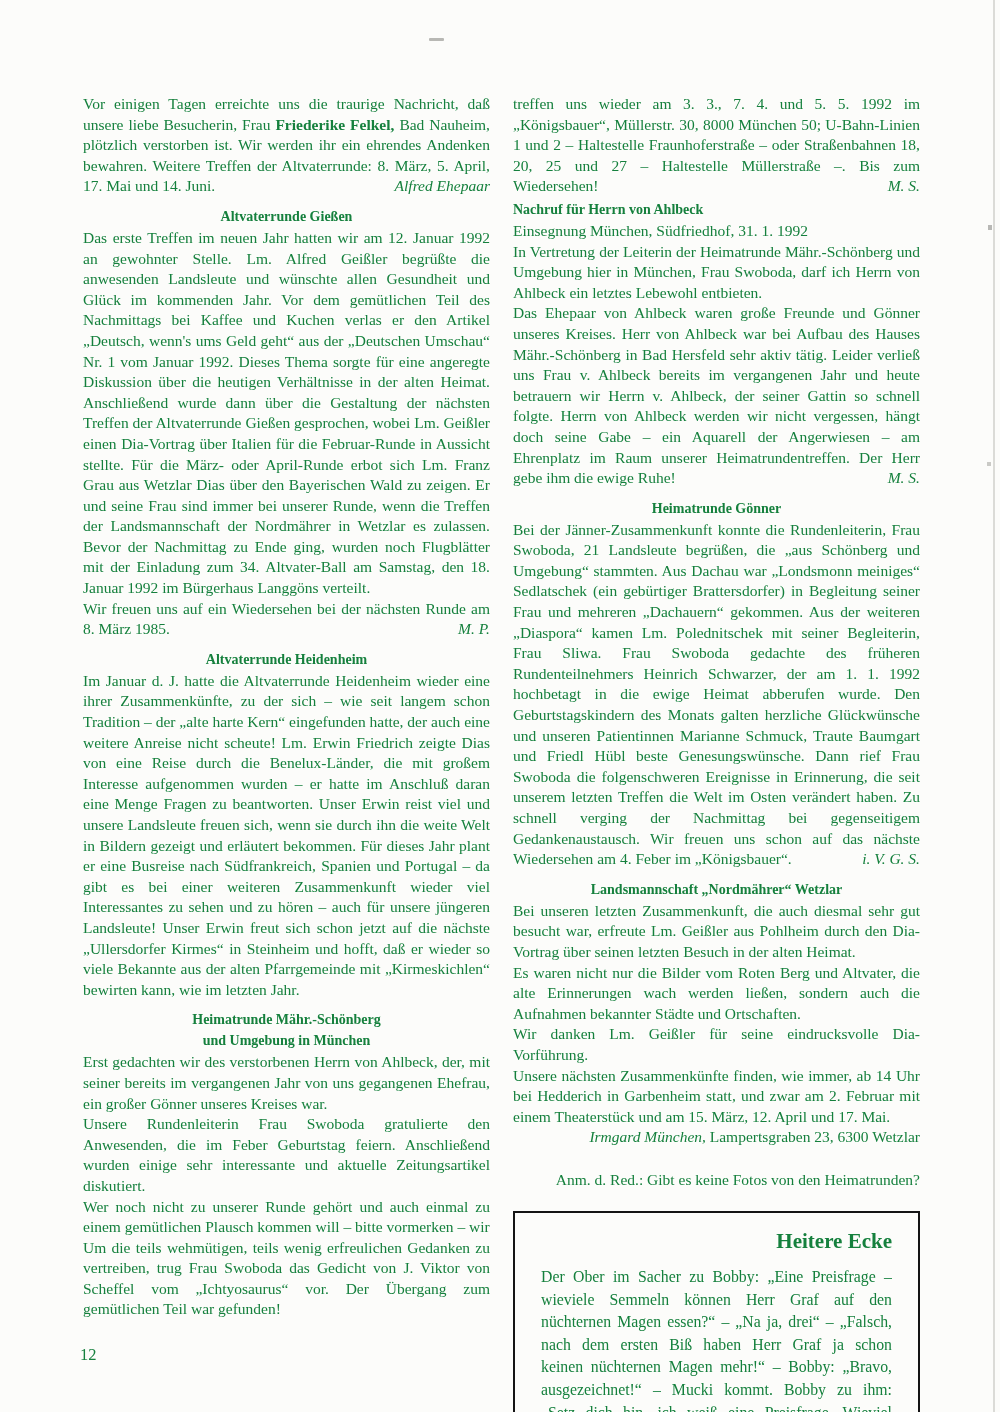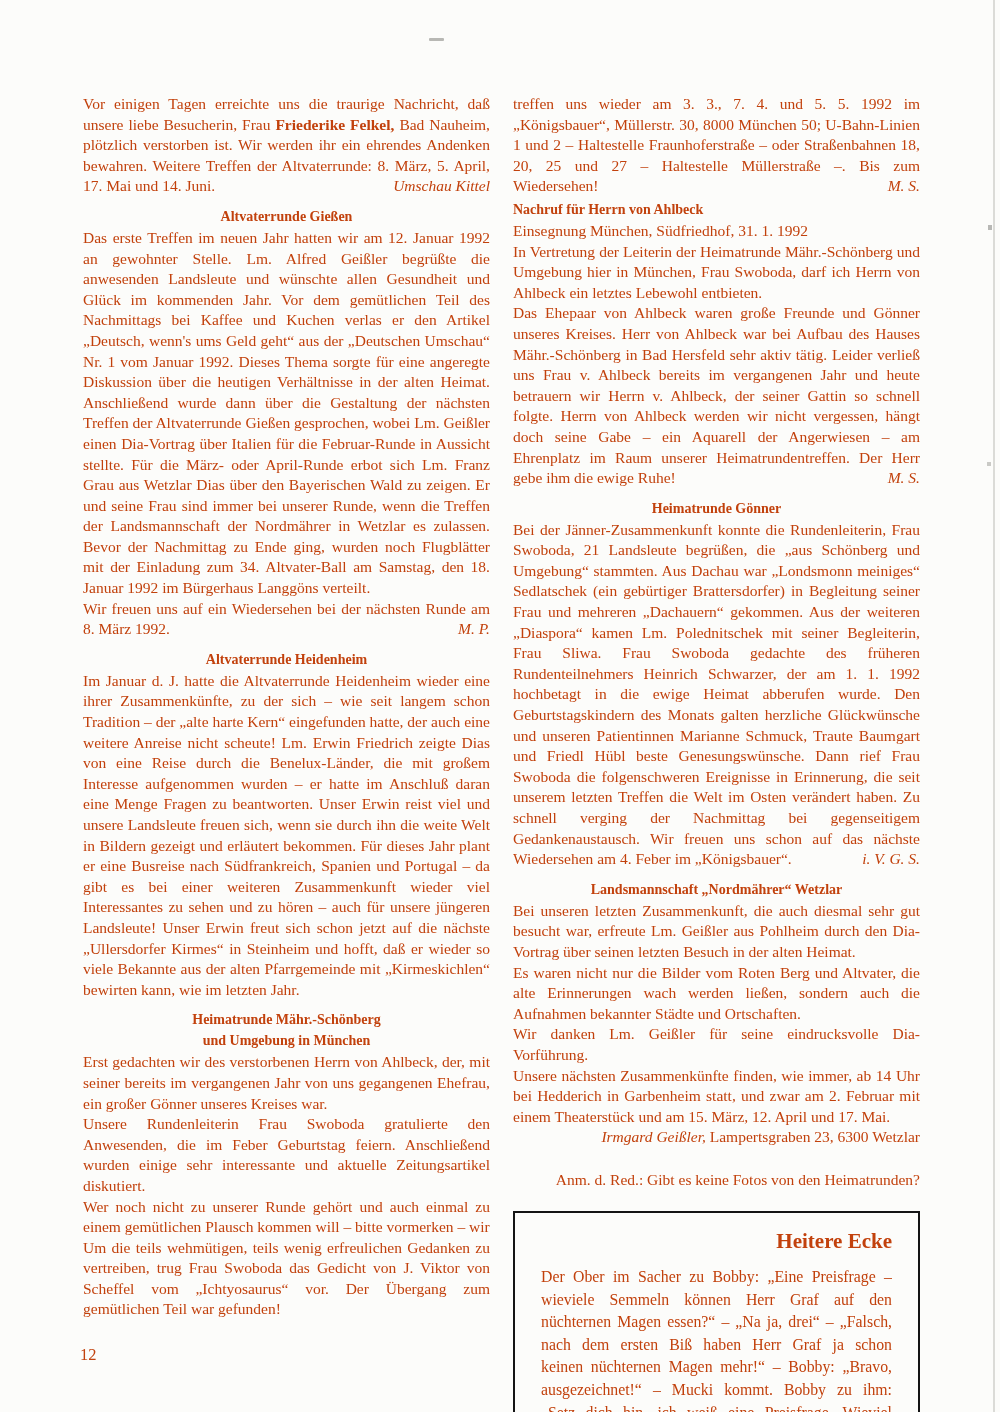--- a/index.html
+++ b/index.html
@@ -1,21 +1,21 @@
 <!DOCTYPE html>
 <html lang="de"><head>
 <meta charset="utf-8">
 <style>
   html,body{margin:0;padding:0;background:#d9d9d6;}
   .page{
     position:relative;
     width:1000px;height:1412px;
     margin:0 auto;
     background:#fcfcfa;
-    color:#c2410c;
+    color:#15803d;
     font-family:"Liberation Serif", serif;
     font-size:15.5px;
     line-height:20.6px;
     overflow:hidden;
   }
   .cols{
     position:absolute;top:94px;left:83px;
     display:flex;gap:23px;
   }
   .col{
@@ -80,25 +80,25 @@
 
   <span class="scan-dash"></span>
   <span class="scan-edge"></span>
   <span class="scan-speck-1"></span>
   <span class="scan-speck-2"></span>
 
   <div class="cols">
 
     <div class="col">
 
-      <p><span>Vor einigen Tagen erreichte uns die traurige Nachricht, daß unsere liebe Besucherin, Frau </span><span class="bold-inline">Friederike Felkel,</span><span> Bad Nauheim, plötzlich verstorben ist. Wir werden ihr ein ehrendes Andenken bewahren. Weitere Treffen der Altvaterrunde: 8. März, 5. April, 17. Mai und 14. Juni.</span><span class="sig">Umschau Kittel</span></p>
+      <p><span>Vor einigen Tagen erreichte uns die traurige Nachricht, daß unsere liebe Besucherin, Frau </span><span class="bold-inline">Friederike Felkel,</span><span> Bad Nauheim, plötzlich verstorben ist. Wir werden ihr ein ehrendes Andenken bewahren. Weitere Treffen der Altvaterrunde: 8. März, 5. April, 17. Mai und 14. Juni.</span><span class="sig">Alfred Ehepaar</span></p>
 
       <div class="heading">Altvaterrunde Gießen</div>
       <p>Das erste Treffen im neuen Jahr hatten wir am 12. Januar 1992 an gewohnter Stelle. Lm. Alfred Geißler begrüßte die anwesenden Landsleute und wünschte allen Gesundheit und Glück im kommenden Jahr. Vor dem gemütlichen Teil des Nachmittags bei Kaffee und Kuchen verlas er den Artikel „Deutsch, wenn's ums Geld geht“ aus der „Deutschen Umschau“ Nr. 1 vom Januar 1992. Dieses Thema sorgte für eine angeregte Diskussion über die heutigen Verhältnisse in der alten Heimat. Anschließend wurde dann über die Gestaltung der nächsten Treffen der Altvaterrunde Gießen gesprochen, wobei Lm. Geißler einen Dia-Vortrag über Italien für die Februar-Runde in Aussicht stellte. Für die März- oder April-Runde erbot sich Lm. Franz Grau aus Wetzlar Dias über den Bayerischen Wald zu zeigen. Er und seine Frau sind immer bei unserer Runde, wenn die Treffen der Landsmannschaft der Nordmährer in Wetzlar es zulassen. Bevor der Nachmittag zu Ende ging, wurden noch Flugblätter mit der Einladung zum 34. Altvater-Ball am Samstag, den 18. Januar 1992 im Bürgerhaus Langgöns verteilt.</p>
-      <p><span>Wir freuen uns auf ein Wiedersehen bei der nächsten Runde am 8. März 1992.</span><span class="sig">M. P.</span></p>
+      <p><span>Wir freuen uns auf ein Wiedersehen bei der nächsten Runde am 8. März 1985.</span><span class="sig">M. P.</span></p>
 
       <div class="heading">Altvaterrunde Heidenheim</div>
       <p>Im Januar d. J. hatte die Altvaterrunde Heidenheim wieder eine ihrer Zusammenkünfte, zu der sich – wie seit langem schon Tradition – der „alte harte Kern“ eingefunden hatte, der auch eine weitere Anreise nicht scheute! Lm. Erwin Friedrich zeigte Dias von eine Reise durch die Benelux-Länder, die mit großem Interesse aufgenommen wurden – er hatte im Anschluß daran eine Menge Fragen zu beantworten. Unser Erwin reist viel und unsere Landsleute freuen sich, wenn sie durch ihn die weite Welt in Bildern gezeigt und erläutert bekommen. Für dieses Jahr plant er eine Busreise nach Südfrankreich, Spanien und Portugal – da gibt es bei einer weiteren Zusammenkunft wieder viel Interessantes zu sehen und zu hören – auch für unsere jüngeren Landsleute! Unser Erwin freut sich schon jetzt auf die nächste „Ullersdorfer Kirmes“ in Steinheim und hofft, daß er wieder so viele Bekannte aus der alten Pfarrgemeinde mit „Kirmeskichlen“ bewirten kann, wie im letzten Jahr.</p>
 
       <div class="heading"><span>Heimatrunde Mähr.-Schönberg</span><br><span>und Umgebung in München</span></div>
       <p>Erst gedachten wir des verstorbenen Herrn von Ahlbeck, der, mit seiner bereits im vergangenen Jahr von uns gegangenen Ehefrau, ein großer Gönner unseres Kreises war.</p>
       <p>Unsere Rundenleiterin Frau Swoboda gratulierte den Anwesenden, die im Feber Geburtstag feiern. Anschließend wurden einige sehr interessante und aktuelle Zeitungsartikel diskutiert.</p>
       <p>Wer noch nicht zu unserer Runde gehört und auch einmal zu einem gemütlichen Plausch kommen will – bitte vormerken – wir</p>
       <p>Um die teils wehmütigen, teils wenig erfreulichen Gedanken zu vertreiben, trug Frau Swoboda das Gedicht von J. Viktor von Scheffel vom „Ichtyosaurus“ vor. Der Übergang zum gemütlichen Teil war gefunden!</p>
 
@@ -114,21 +114,21 @@
       <p><span>Das Ehepaar von Ahlbeck waren große Freunde und Gönner unseres Kreises. Herr von Ahlbeck war bei Aufbau des Hauses Mähr.-Schönberg in Bad Hersfeld sehr aktiv tätig. Leider verließ uns Frau v. Ahlbeck bereits im vergangenen Jahr und heute betrauern wir Herrn v. Ahlbeck, der seiner Gattin so schnell folgte. Herrn von Ahlbeck werden wir nicht vergessen, hängt doch seine Gabe – ein Aquarell der Angerwiesen – am Ehrenplatz im Raum unserer Heimatrundentreffen. Der Herr gebe ihm die ewige Ruhe!</span><span class="sig">M. S.</span></p>
 
       <div class="heading">Heimatrunde Gönner</div>
       <p><span>Bei der Jänner-Zusammenkunft konnte die Rundenleiterin, Frau Swoboda, 21 Landsleute begrüßen, die „aus Schönberg und Umgebung“ stammten. Aus Dachau war „Londsmonn meiniges“ Sedlatschek (ein gebürtiger Brattersdorfer) in Begleitung seiner Frau und mehreren „Dachauern“ gekommen. Aus der weiteren „Diaspora“ kamen Lm. Polednitschek mit seiner Begleiterin, Frau Sliwa. Frau Swoboda gedachte des früheren Rundenteilnehmers Heinrich Schwarzer, der am 1. 1. 1992 hochbetagt in die ewige Heimat abberufen wurde. Den Geburtstagskindern des Monats galten herzliche Glückwünsche und unseren Patientinnen Marianne Schmuck, Traute Baumgart und Friedl Hübl beste Genesungswünsche. Dann rief Frau Swoboda die folgenschweren Ereignisse in Erinnerung, die seit unserem letzten Treffen die Welt im Osten verändert haben. Zu schnell verging der Nachmittag bei gegenseitigem Gedankenaustausch. Wir freuen uns schon auf das nächste Wiedersehen am 4. Feber im „Königsbauer“.</span><span class="sig">i. V. G. S.</span></p>
 
       <div class="heading">Landsmannschaft „Nordmährer“ Wetzlar</div>
       <p>Bei unseren letzten Zusammenkunft, die auch diesmal sehr gut besucht war, erfreute Lm. Geißler aus Pohlheim durch den Dia-Vortrag über seinen letzten Besuch in der alten Heimat.</p>
       <p>Es waren nicht nur die Bilder vom Roten Berg und Altvater, die alte Erinnerungen wach werden ließen, sondern auch die Aufnahmen bekannter Städte und Ortschaften.</p>
       <p>Wir danken Lm. Geißler für seine eindrucksvolle Dia-Vorführung.</p>
       <p>Unsere nächsten Zusammenkünfte finden, wie immer, ab 14 Uhr bei Hedderich in Garbenheim statt, und zwar am 2. Februar mit einem Theaterstück und am 15. März, 12. April und 17. Mai.</p>
-      <p class="contact-line"><span class="ital">Irmgard Geißler,</span><span> Lampertsgraben 23, 6300 Wetzlar</span></p>
+      <p class="contact-line"><span class="ital">Irmgard München,</span><span> Lampertsgraben 23, 6300 Wetzlar</span></p>
 
       <p class="editor-note">Anm. d. Red.: Gibt es keine Fotos von den Heimatrunden?</p>
 
       <div class="joke-box">
         <div class="joke-title">Heitere Ecke</div>
         <p class="joke-text">Der Ober im Sacher zu Bobby: „Eine Preisfrage – wieviele Semmeln können Herr Graf auf den nüchternen Magen essen?“ – „Na ja, drei“ – „Falsch, nach dem ersten Biß haben Herr Graf ja schon keinen nüchternen Magen mehr!“ – Bobby: „Bravo, ausgezeichnet!“ – Mucki kommt. Bobby zu ihm: „Setz dich hin, ich weiß eine Preisfrage. Wieviel Semmeln kannst du am nüchternen Magen essen?“ – Na ja, vier“ – „Schau, das ist blöd, wann du jetzt drei gesagt hättest, hätt ich an fabelhaften Witz g'wußt!“</p>
       </div>
 
     </div>
   </div>

